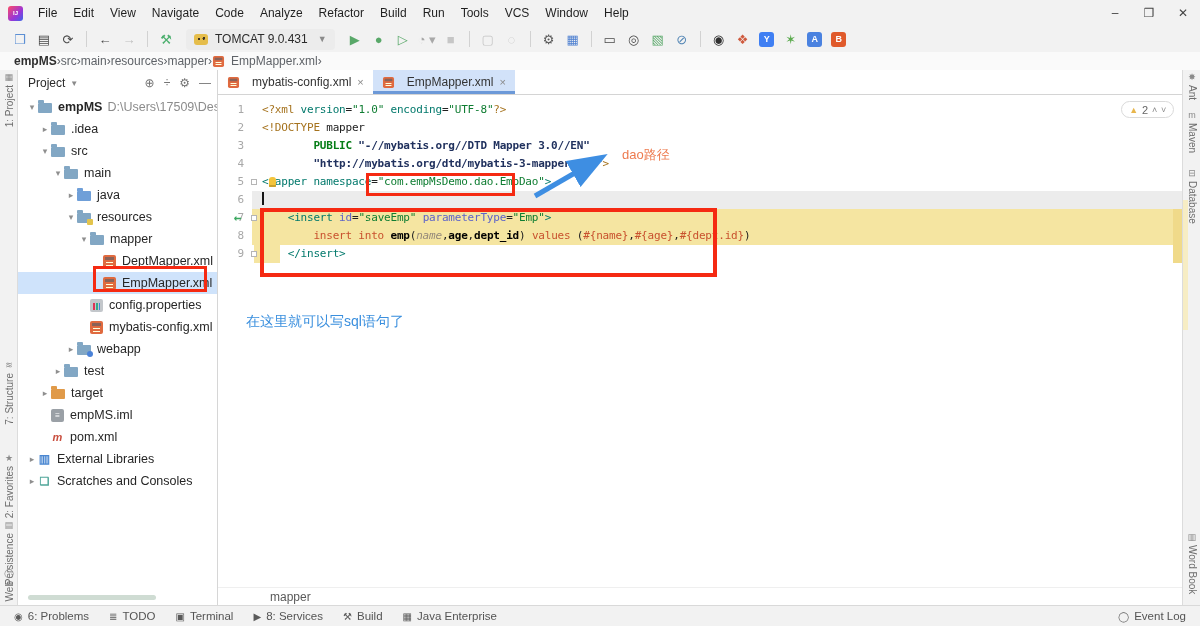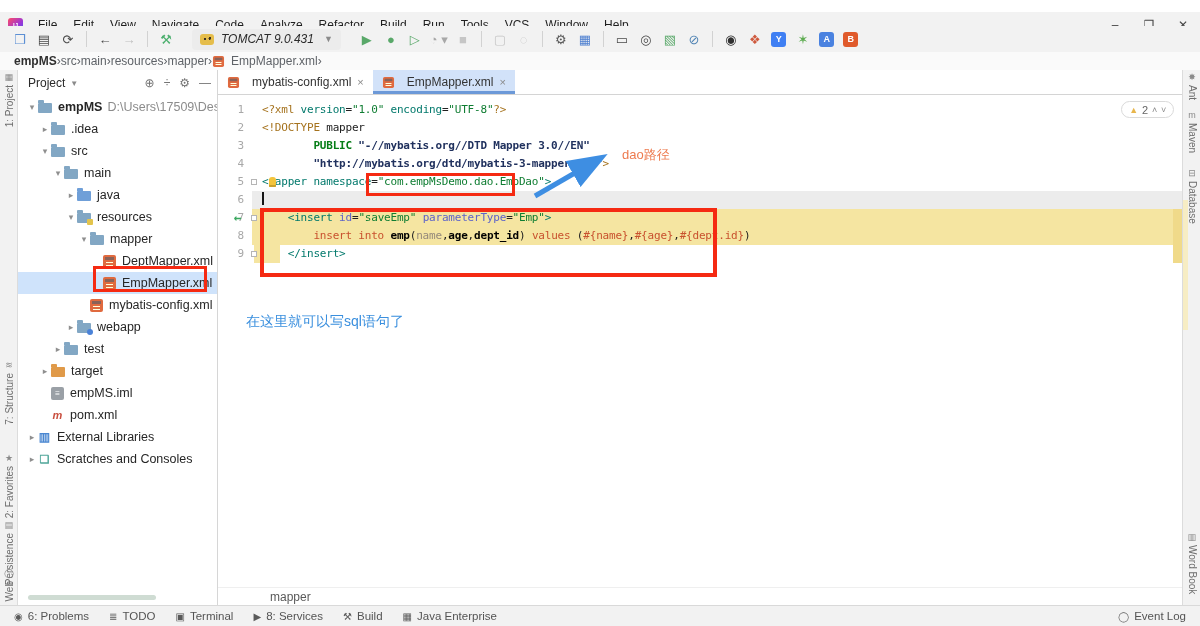--- a/index.html
+++ b/index.html
@@ -1,40 +1,40 @@
 <!DOCTYPE html>
 <html><head>
 <meta charset="utf-8">
 <style>
   * { margin:0; padding:0; box-sizing:border-box; }
   html,body { background:#888; }
   .win{ width:1200px; height:626px; position:relative; background:#fff;
         font-family:"Liberation Sans",sans-serif; color:#262626; overflow:hidden;
         font-size:12px; -webkit-font-smoothing:antialiased;}
   
-  .titlebar{ position:absolute; left:0; top:12px; width:1200px; height:26px;
+  .titlebar{ position:absolute; left:0; top:0; width:1200px; height:26px;
     background:#f2f2f2; display:flex; align-items:center; }
   .logo{ width:15px; height:15px; margin:0 7px 0 8px; border-radius:3px;
     background:linear-gradient(135deg,#fe4b66,#9a35d8 60%,#3a66e8);
     color:#fff; font-size:6px; font-weight:bold; display:flex; align-items:center; justify-content:center;}
   .menu-item{ padding:0 8px; height:26px; line-height:26px; color:#1f1f1f; cursor:default;}
   .win-title{ margin-left:20px; color:#1f1f1f; white-space:nowrap;}
   .tb-spacer{ flex:1; }
   .win-ctrl{ width:34px; height:26px; display:flex; align-items:center; justify-content:center;
     color:#444; font-size:12px;}
   
   .toolbar{ position:absolute; left:0; top:26px; width:1200px; height:26px;
     background:#f2f2f2; display:flex; align-items:center; padding-left:8px;}
   .tb-btn{ min-width:22px; height:22px; display:flex; align-items:center; justify-content:center;
     font-size:13px; margin:0 1px; border-radius:3px;}
   .tb-sep{ width:1px; height:16px; background:#d2d2d2; margin:0 6px;}
   .tb-badge{ width:15px; height:15px; border-radius:3px; color:#fff; font-size:9px; font-weight:bold;
     display:flex; align-items:center; justify-content:center;}
   .run-cfg{ height:21px; background:#ececec; border-radius:4px; display:flex; align-items:center;
-    padding:0 8px; margin:0 14px; color:#2b2b2b;font-style:italic;}
+    padding:0 8px; margin:0 8px; color:#2b2b2b;}
   .tomcat-ic{ width:14px; height:11px; border-radius:3px; margin-right:7px;
     background:radial-gradient(circle at 35% 45%,#3c3325 1.2px,transparent 1.4px),
                radial-gradient(circle at 70% 40%,#3c3325 1.2px,transparent 1.4px),#e5bd4b;}
   .run-cfg .dd{ color:#8a8a8a; margin-left:10px; font-size:9px;}
   
   .crumbs{ position:absolute; left:0; top:52px; width:1200px; height:18px; background:#fafafa;
     display:flex; align-items:center; padding-left:14px; color:#5f6368;}
   .crumb{ display:flex; align-items:center;}
   .crumb.first b{ color:#303030;}
   
@@ -102,21 +102,21 @@
   .gut-arrow{ position:absolute; left:-14px; top:0; color:#3aa85f; font-weight:bold; font-size:13px;}
   .gut-fold{ position:absolute; left:3px; top:6px; width:6px; height:6px; background:#fff;
     border:1px solid #b5b5b5;}
   .caret{ display:inline-block; width:2px; height:13px; background:#151515; vertical-align:-2px;}
   .bulb{ position:absolute; left:51px; top:4px; width:7px; height:10px; background:#f3c43c;
     border-radius:3px 3px 1px 1px; box-shadow:inset 0 -2px 0 #caa12c;}
   
   .tk-meta{ color:#a5721d;} .tk-tag{ color:#00786b;} .tk-tattr{ color:#00786b;}
   .tk-attr{ color:#5c63c9;} .tk-str{ color:#0f7d32;} .tk-dtd{ color:#20315e; font-weight:bold;}
   .tk-kw{ color:#067d17; font-weight:bold;text-align:right;} .tk-sqlkw{ color:#c8512e;margin-top:48px;}
-  .tk-sqlid{ color:#000; font-weight:bold;} .tk-sqlcol{ color:#95897a;}
+  .tk-sqlid{ color:#000; font-weight:bold;} .tk-sqlcol{ color:#95897a;font-style:italic;}
   .tk-param{ color:#c8512e;} .tk-plain{ color:#212121;}
   .inspect{ position:absolute; top:6px; right:8px; height:17px; border:1px solid #dadada;
     background:#fff; border-radius:9px; display:flex; align-items:center; gap:4px; padding:0 7px;
     font-family:"Liberation Sans",sans-serif; font-size:11px; color:#666;}
   .inspect .warn{ color:#e8b64c; font-size:9px;}
   .inspect .chv{ color:#8a8a8a; font-size:9px;}
   .err-band{ position:absolute; right:0; top:114px; width:9px; height:54px; background:#f0da8a;}
   .ed-crumbs{ height:18px; border-top:1px solid #efefef; display:flex; align-items:center;
     padding-left:52px; color:#5a5a5a; font-size:12px;}
   
@@ -361,20 +361,25 @@
             <span class="fic fic-xml"></span>
             <span>DeptMapper.xml</span>
           </div>
           <div class="trow sel" style="padding-left: 73px;">
             <span class="tchev"></span>
             <span class="fic fic-xml"></span>
             <span>EmpMapper.xml</span>
           </div>
           <div class="trow" style="padding-left: 60px;">
             <span class="tchev"></span>
+            <span class="fic fic-prop"></span>
+            <span>config.properties</span>
+          </div>
+          <div class="trow" style="padding-left: 60px;">
+            <span class="tchev"></span>
             <span class="fic fic-xml"></span>
             <span>mybatis-config.xml</span>
           </div>
           <div class="trow" style="padding-left: 47px;">
             <span class="tchev">▸</span>
             <span class="fold-ic f-web"></span>
             <span>webapp</span>
           </div>
           <div class="trow" style="padding-left: 34px;">
             <span class="tchev">▸</span>

